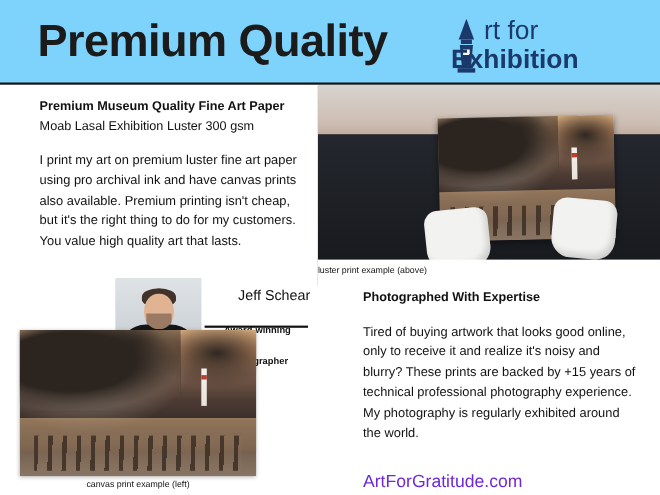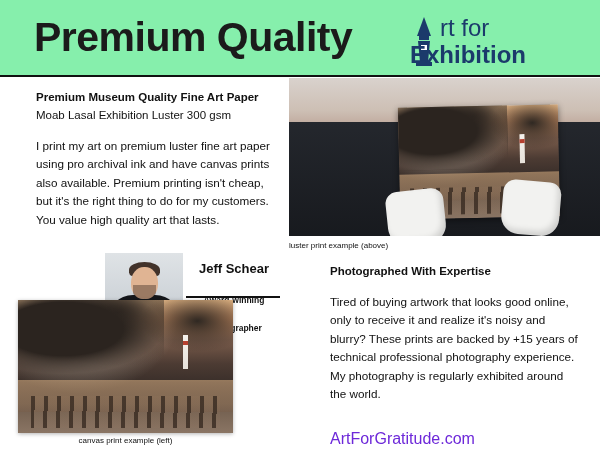--- a/index.html
+++ b/index.html
@@ -14,21 +14,21 @@
     position: relative;
     width: 600px; height: 450px;
     background: #ffffff;
   }
 
   
   .header {
     position: absolute;
     left: 0; top: 0;
     width: 600px; height: 76px;
-    background: #86efac;
+    background: #7dd3fc;
   }
   .header-title {
     position: absolute;
     left: 34px; top: 14px;
     font-size: 41px;
     font-weight: bold;
     color: #1b1b1b;
     letter-spacing: -0.5px;
     white-space: nowrap;
   }
@@ -235,23 +235,24 @@
   }
 
   .name-block {
     position: absolute;
     left: 186px; top: 261px;
     width: 96px;
     text-align: center;
   }
   .name-title {
     font-size: 13px;
-    font-weight: bold;
+    font-weight: normal;
     color: #111111;
     line-height: 1.2;
+    text-align: right;
   }
   .name-sub {
     font-size: 8.5px;
     font-weight: bold;
     color: #111111;
     line-height: 1.25;
     margin-top: 18px;
   }
   .name-underline {
     position: absolute;

